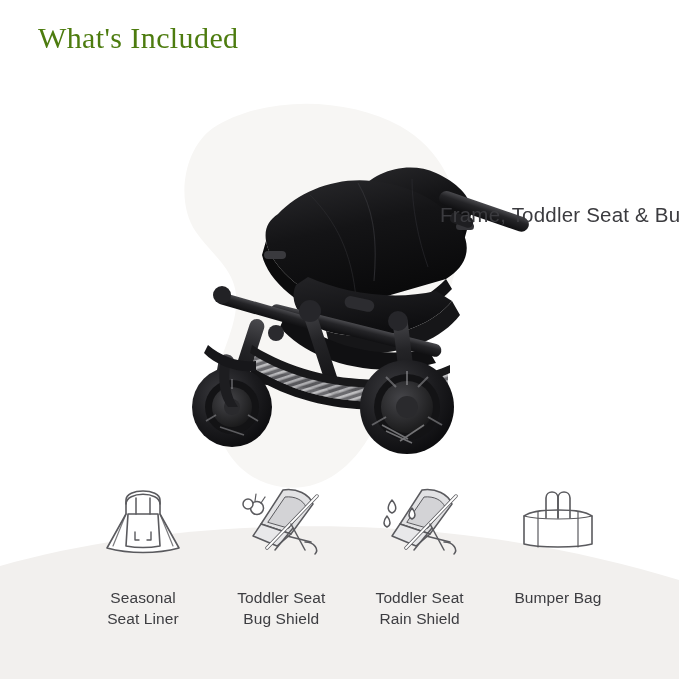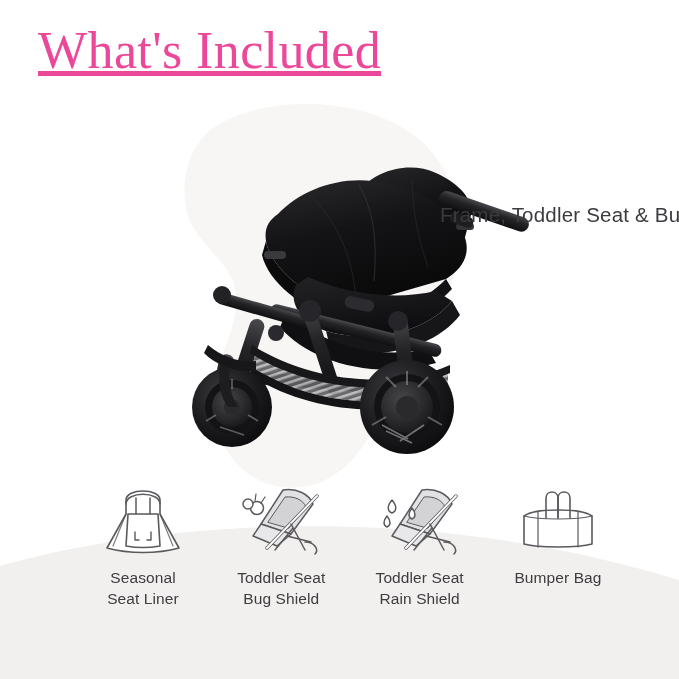--- a/index.html
+++ b/index.html
@@ -24,26 +24,25 @@
     inset: 0;
     pointer-events: none;
   }
 
   
   #title {
     position: absolute;
     left: 38px;
     top: 21px;
     font-family: "Liberation Serif", serif;
-    font-size: 52px;
+    font-size: 30px;
     font-weight: 400;
     letter-spacing: 0.4px;
-    color: #ec4899;
+    color: #4d7c0f;
     white-space: nowrap;
-    text-decoration: underline;
   }
 
   
   #hero-label {
     position: absolute;
     left: 440px;
     top: 200px;
     font-size: 20.5px;
     line-height: 30px;
     color: #3b3b3f;
@@ -69,20 +68,21 @@
     height: 150px;
     display: flex;
     align-items: flex-start;
     justify-content: space-between;
   }
   .accessory {
     width: 130px;
     display: flex;
     flex-direction: column;
     align-items: center;
+    gap: 20px;
   }
   .accessory-art {
     width: 100px;
     height: 78px;
   }
   .accessory-label {
     margin-top: 11px;
     text-align: center;
     font-size: 15.5px;
     line-height: 21px;

